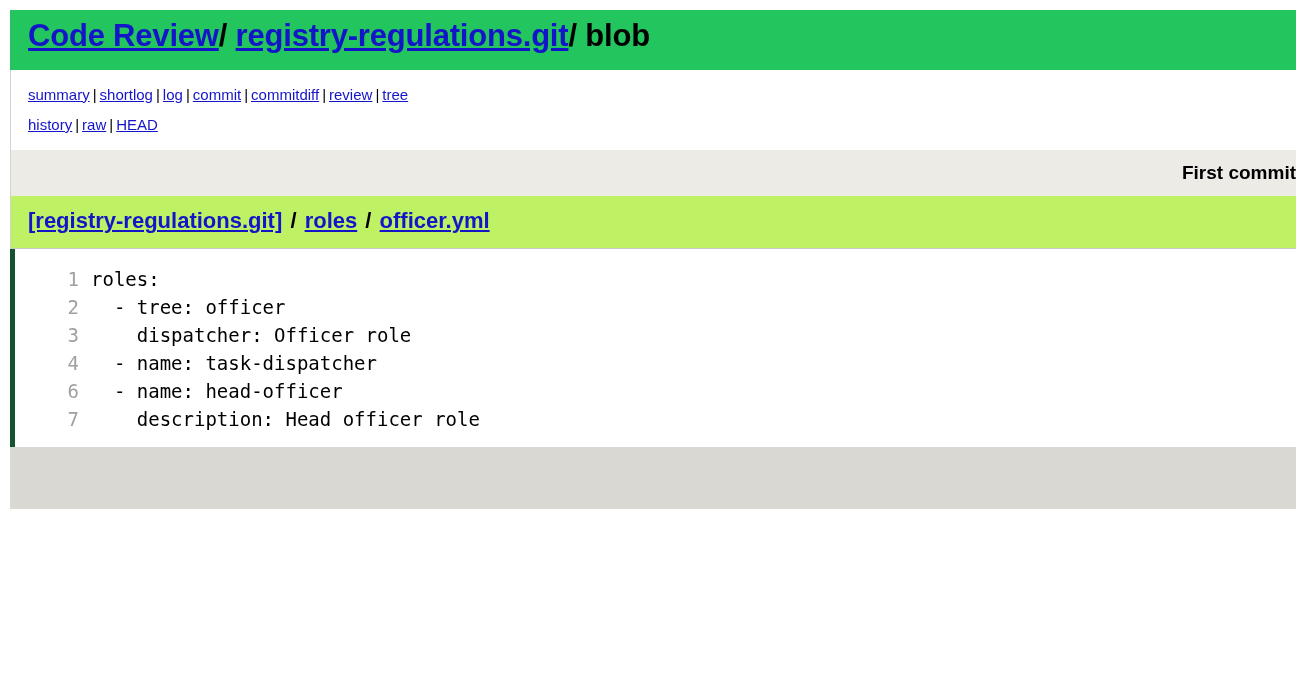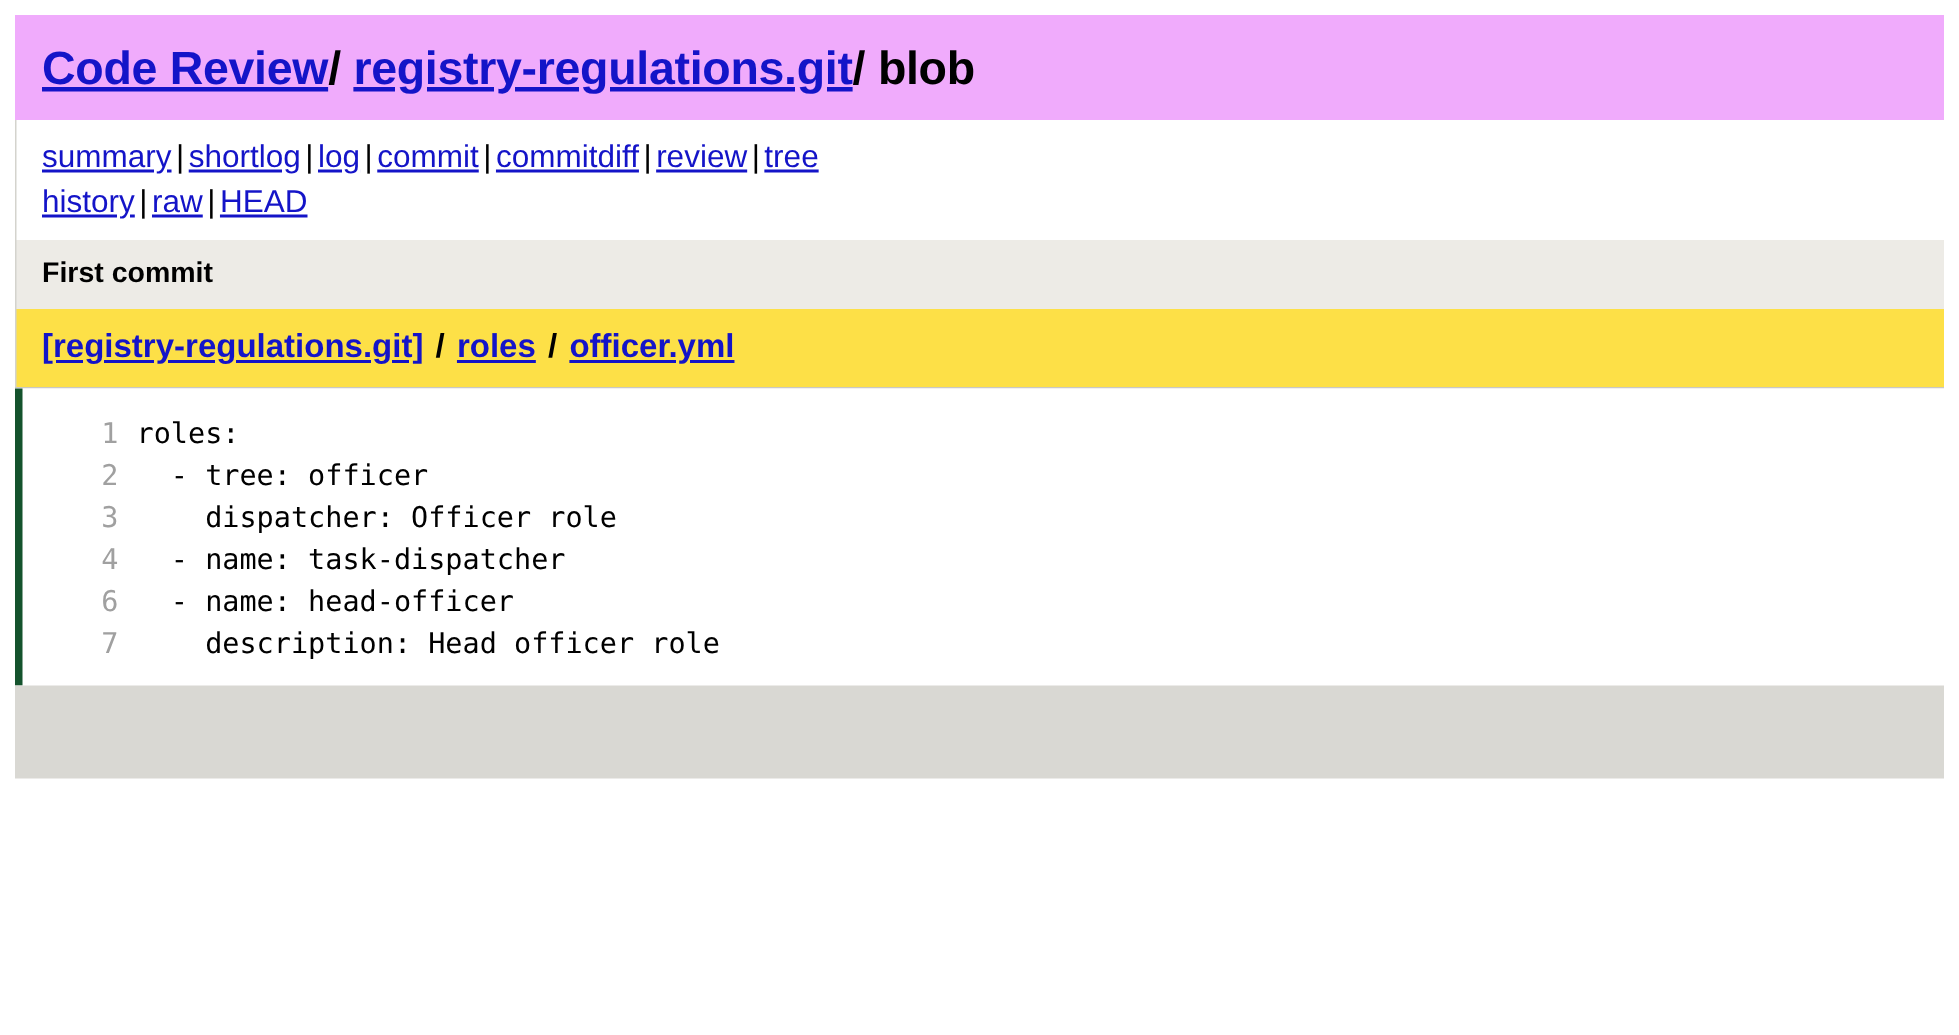--- a/index.html
+++ b/index.html
@@ -15,22 +15,22 @@
     overflow: hidden;
   }
 
   .page {
     margin: 10px 10px 0 10px;
     width: 1286px;
   }
 
   
   .header-band {
-    background: #f0abfc;
-    padding: 18px 0 16px 18px;
+    background: #22c55e;
+    padding: 8px 0 16px 18px;
     box-sizing: border-box;
   }
   .title {
     font-size: 31px;
     font-weight: bold;
     line-height: 1.15;
     letter-spacing: -0.2px;
     white-space: nowrap;
   }
   .title a {
@@ -47,21 +47,21 @@
   }
 
   
   .nav-block {
     background: #ffffff;
     border-left: 1px solid #d4d3cd;
     padding: 10px 0 10px 17px;
     box-sizing: border-box;
   }
   .nav-line {
-    font-size: 21px;
+    font-size: 15px;
     line-height: 30px;
     max-width: 700px;
   }
   .nav-line a {
     color: #1414c8;
     text-decoration: underline;
   }
   .nav-line .bar {
     color: #000000;
     padding: 0 3px;
@@ -72,25 +72,26 @@
     background: #edebe6;
     border-left: 1px solid #d4d3cd;
     padding: 12px 0 12px 17px;
     box-sizing: border-box;
   }
   .commit-title {
     font-size: 19px;
     font-weight: bold;
     color: #000000;
     line-height: 1.2;
+    text-align: right;
   }
 
   
   .path-block {
-    background: #fde047;
+    background: #bef264;
     border-left: 1px solid #d4d3cd;
     padding: 12px 0 13px 17px;
     box-sizing: border-box;
   }
   .path-line {
     font-size: 22px;
     font-weight: bold;
     line-height: 1.2;
     white-space: nowrap;
   }

